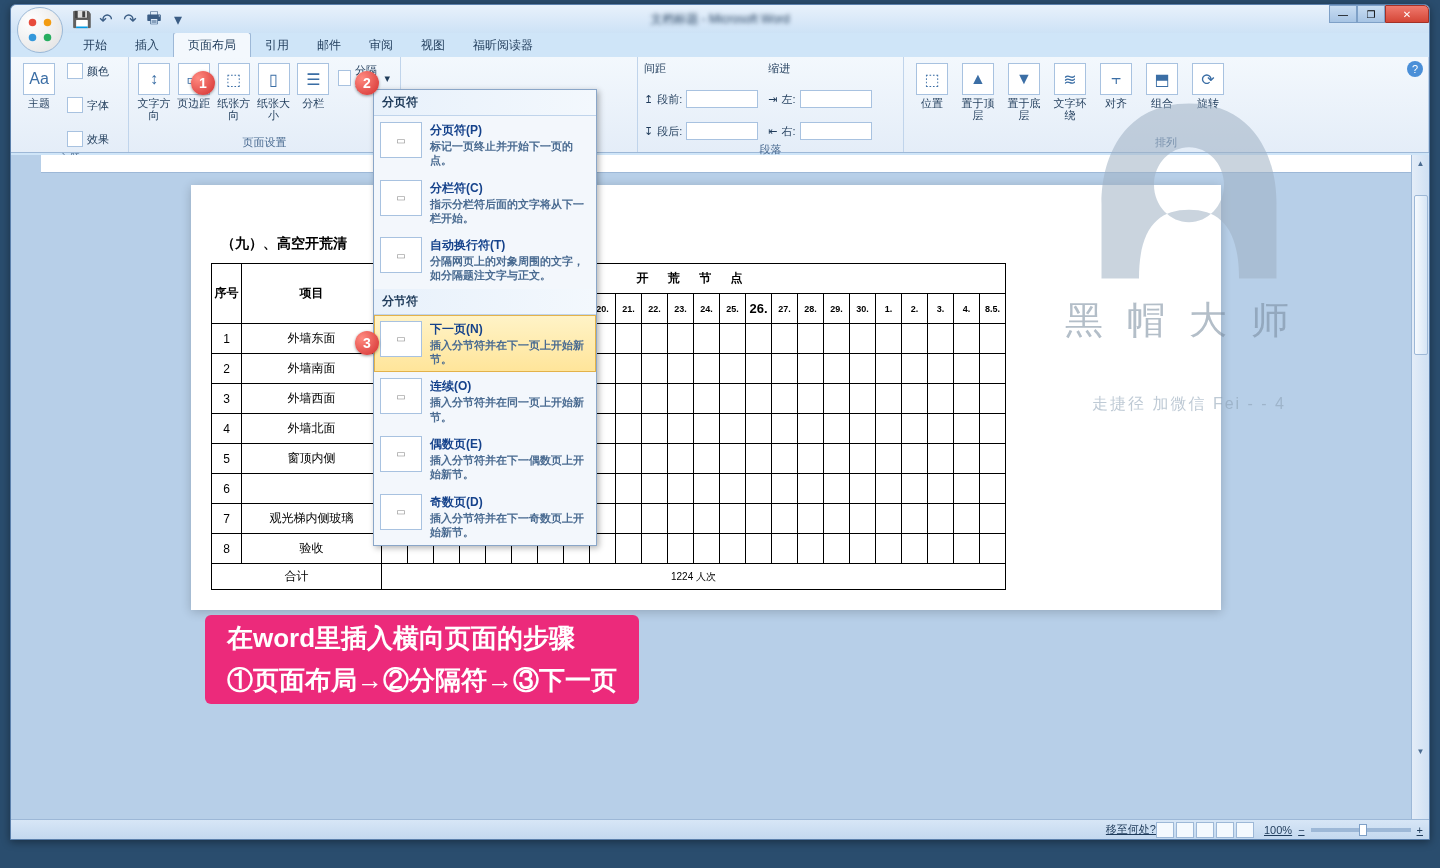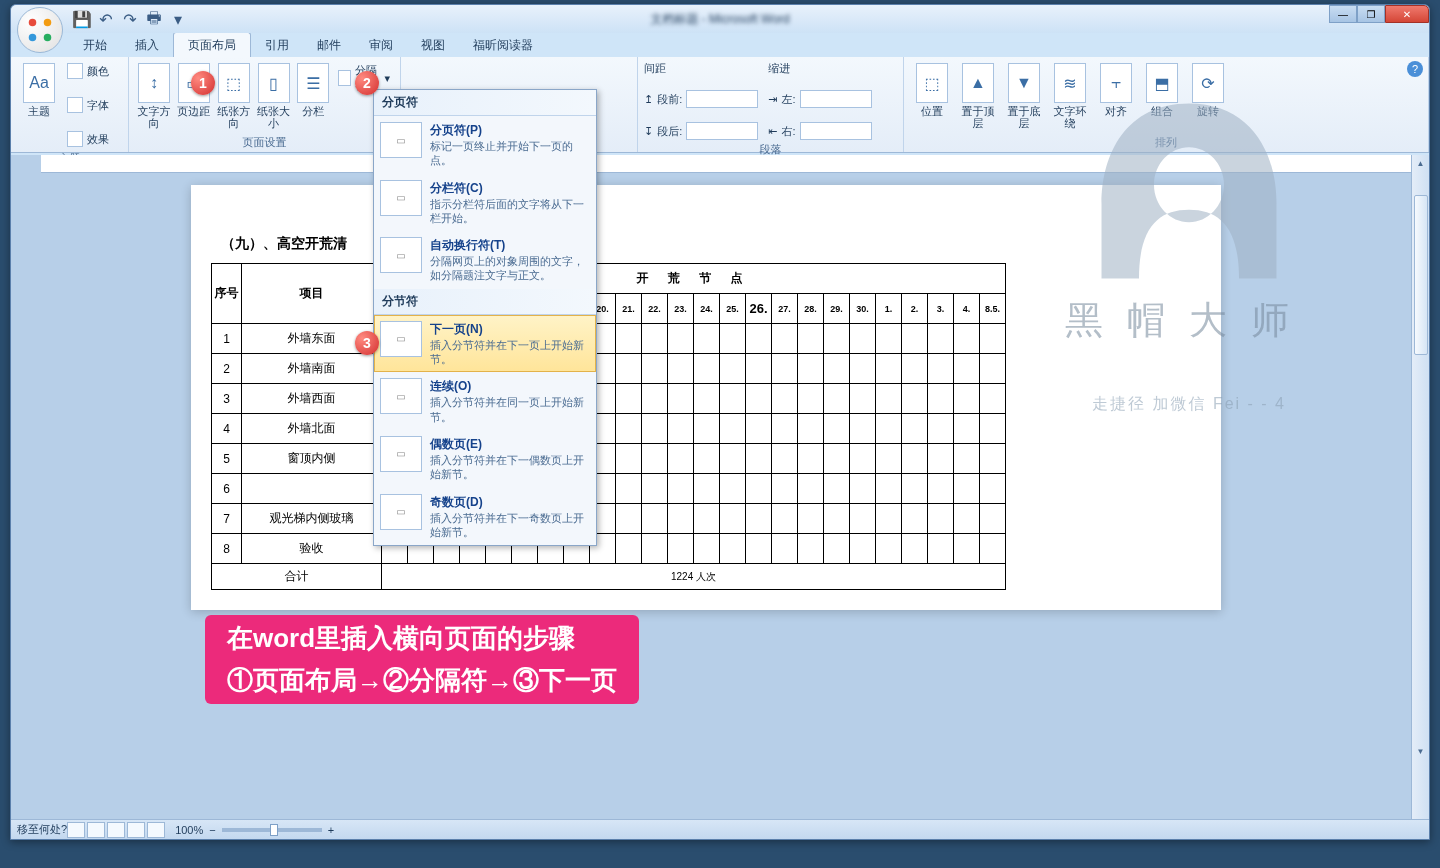--- a/index.html
+++ b/index.html
@@ -20,21 +20,21 @@
 
 .tabs { display: flex; height: 24px; align-items: flex-end; padding-left: 58px; font-size: 12px; color: #1f3b5a; }
 .tab { padding: 4px 14px 3px; cursor: pointer; }
 .tab.active { background: #f3f8fd; border: 1px solid #9db8d7; border-bottom: none; border-radius: 3px 3px 0 0; }
 
 .ribbon { height: 96px; background: linear-gradient(to bottom,#f3f8fd,#e4edf8); border-bottom: 1px solid #9db8d7; display: flex; font-size: 12px; color: #1f3b5a; position: relative; }
 .rgroup { border-right: 1px solid #c0d4eb; padding: 4px 6px 2px; display: flex; flex-direction: column; justify-content: space-between; }
 .rgroup-label { text-align: center; font-size: 11px; color: #4a6b91; padding-top: 2px; }
 .rgroup-body { display: flex; align-items: flex-start; gap: 2px; flex: 1; }
 .rbtn-large { width: 44px; display: flex; flex-direction: column; align-items: center; gap: 2px; cursor: pointer; padding: 2px; }
-.rbtn-large .ico { width: 32px; height: 40px; background: #fff; border: 1px solid #a8c2e0; display: flex; align-items: center; justify-content: center; font-size: 16px; color: #3b6ea5; }
+.rbtn-large .ico { width: 32px; height: 32px; background: #fff; border: 1px solid #a8c2e0; display: flex; align-items: center; justify-content: center; font-size: 16px; color: #3b6ea5; }
 .rbtn-large .lbl { font-size: 11px; text-align: center; line-height: 1.1; }
 .rbtn-small { display: flex; align-items: center; gap: 4px; padding: 2px 4px; cursor: pointer; font-size: 11px; }
 .rbtn-small .sico { width: 16px; height: 16px; background: #fff; border: 1px solid #a8c2e0; }
 .stack { display: flex; flex-direction: column; gap: 14px; }
 .spin-row { display: flex; align-items: center; gap: 4px; font-size: 11px; }
 .spin-row input { width: 72px; height: 18px; border: 1px solid #a8c2e0; font-size: 11px; padding: 0 2px; }
 .help-btn { position: absolute; right: 6px; top: 4px; width: 16px; height: 16px; border-radius: 50%; background: #4a8fd8; color: #fff; font-size: 11px; display: flex; align-items: center; justify-content: center; cursor: pointer; }
 
 .content { position: absolute; left: 0; right: 18px; top: 150px; bottom: 20px; background: #b7cfe8; overflow: hidden; }
 .vscroll { position: absolute; right: 0; top: 150px; bottom: 20px; width: 18px; background: linear-gradient(to right,#e4edf8,#cfe0f3); border-left: 1px solid #9db8d7; display:flex; flex-direction:column; align-items:center; }
@@ -50,32 +50,32 @@
 table.doc td.cell { width: 26px; height: 30px; }
 table.doc td.seq { width: 30px; }
 table.doc td.name { width: 140px; }
 
 .dropdown { position: absolute; left: 362px; top: 84px; width: 224px; background: #f3f7fc; border: 1px solid #8aa6c8; box-shadow: 2px 2px 6px rgba(0,0,0,.3); z-index: 50; font-size: 12px; }
 .dd-header { background: linear-gradient(to right,#e8f1fb,#f3f8fd); padding: 4px 8px; font-weight: bold; color: #1f3b5a; border-bottom: 1px solid #c0d4eb; }
 .dd-item { display: flex; padding: 6px 6px; gap: 8px; cursor: pointer; }
 .dd-item:hover, .dd-item.highlight { background: linear-gradient(to bottom,#fff3c7,#ffe59a); border: 1px solid #e3b24a; padding: 5px 5px; }
 .dd-ico { width: 42px; height: 36px; background: #fff; border: 1px solid #a8c2e0; flex-shrink: 0; display: flex; align-items: center; justify-content: center; font-size: 10px; color: #888; }
 .dd-text .t { font-weight: bold; color: #15428b; }
-.dd-text .d { color: #4a6b91; font-size: 11px; line-height: 1.3; }
+.dd-text .d { color: #4a6b91; font-size: 11px; line-height: 1.3; font-weight: bold; }
 
 .badge { position: absolute; width: 24px; height: 24px; border-radius: 50%; background: radial-gradient(circle at 30% 30%, #ff8a80, #d32f2f); color: #fff; font-weight: bold; font-size: 14px; display: flex; align-items: center; justify-content: center; box-shadow: 0 1px 3px rgba(0,0,0,.4); z-index: 60; }
 
 .overlay-note { position: absolute; left: 194px; top: 610px; background: #ec2a7b; color: #fff; padding: 3px 22px; border-radius: 6px; z-index: 40; font-size: 26px; font-weight: bold; line-height: 1.6; }
 
 .watermark { position: absolute; right: 110px; top: 86px; z-index: 5; opacity: .55; text-align: center; color: #8a9fb3; pointer-events: none; }
 .watermark .hood { width: 260px; height: 200px; margin: 0 auto; }
 .watermark .wm-title { font-size: 38px; letter-spacing: 24px; color: #76899c; }
 .watermark .wm-sub { font-size: 16px; color: #8a9fb3; letter-spacing: 2px; margin-top: 48px; }
 
-.statusbar { position: absolute; left: 0; right: 0; bottom: 0; height: 20px; background: linear-gradient(to bottom,#d7e6f6,#c3d8ef); border-top: 1px solid #9db8d7; display: flex; align-items: center; font-size: 11px; color: #1f3b5a; padding: 0 6px; justify-content: flex-start; }
+.statusbar { position: absolute; left: 0; right: 0; bottom: 0; height: 20px; background: linear-gradient(to bottom,#d7e6f6,#c3d8ef); border-top: 1px solid #9db8d7; display: flex; align-items: center; font-size: 11px; color: #1f3b5a; padding: 0 6px; justify-content: flex-end; text-decoration: underline; }
 .statusbar .zoom { display: flex; align-items: center; gap: 6px; }
 .statusbar .zoom .track { width: 100px; height: 4px; background: #9db8d7; position: relative; }
 .statusbar .zoom .knob { position: absolute; left: 48px; top: -4px; width: 8px; height: 12px; background: #fff; border: 1px solid #7ea0c7; }
 .view-btns { display:flex; gap:2px;}
 .view-btns span { width:18px;height:16px;border:1px solid #9db8d7;background:#f4f9fe;}
 </style>
 </head>
 <body>
 
 <div class="window-frame">

